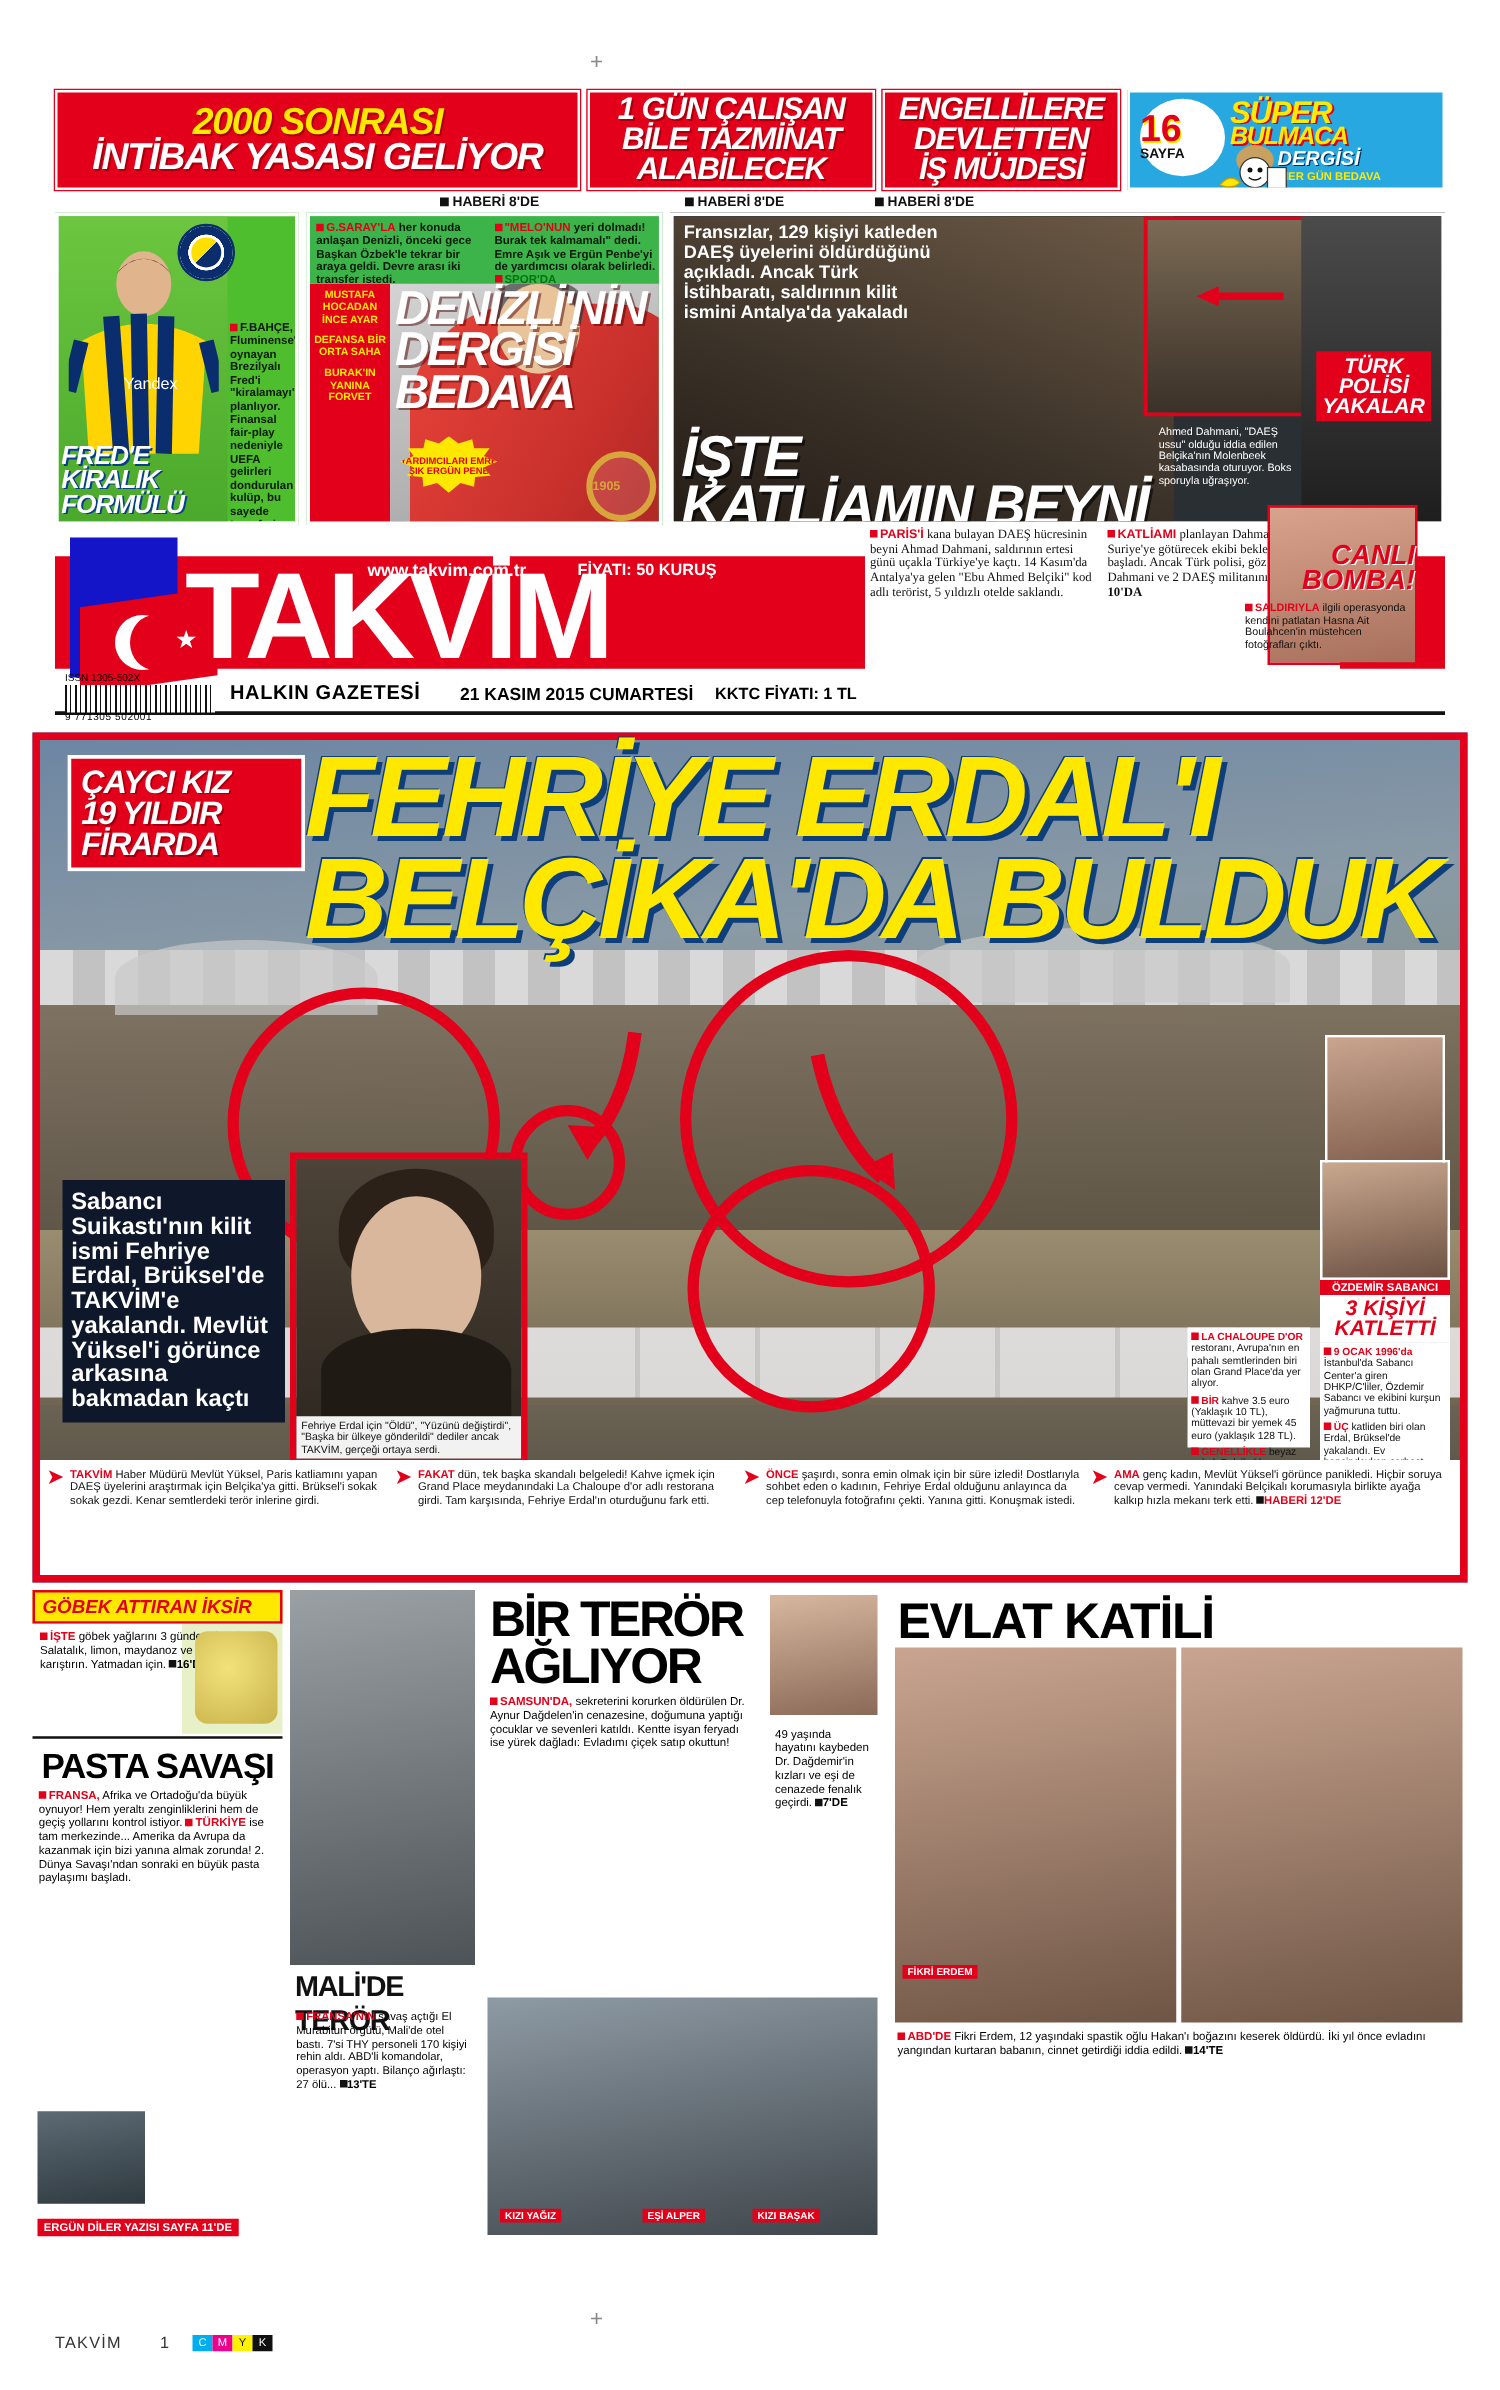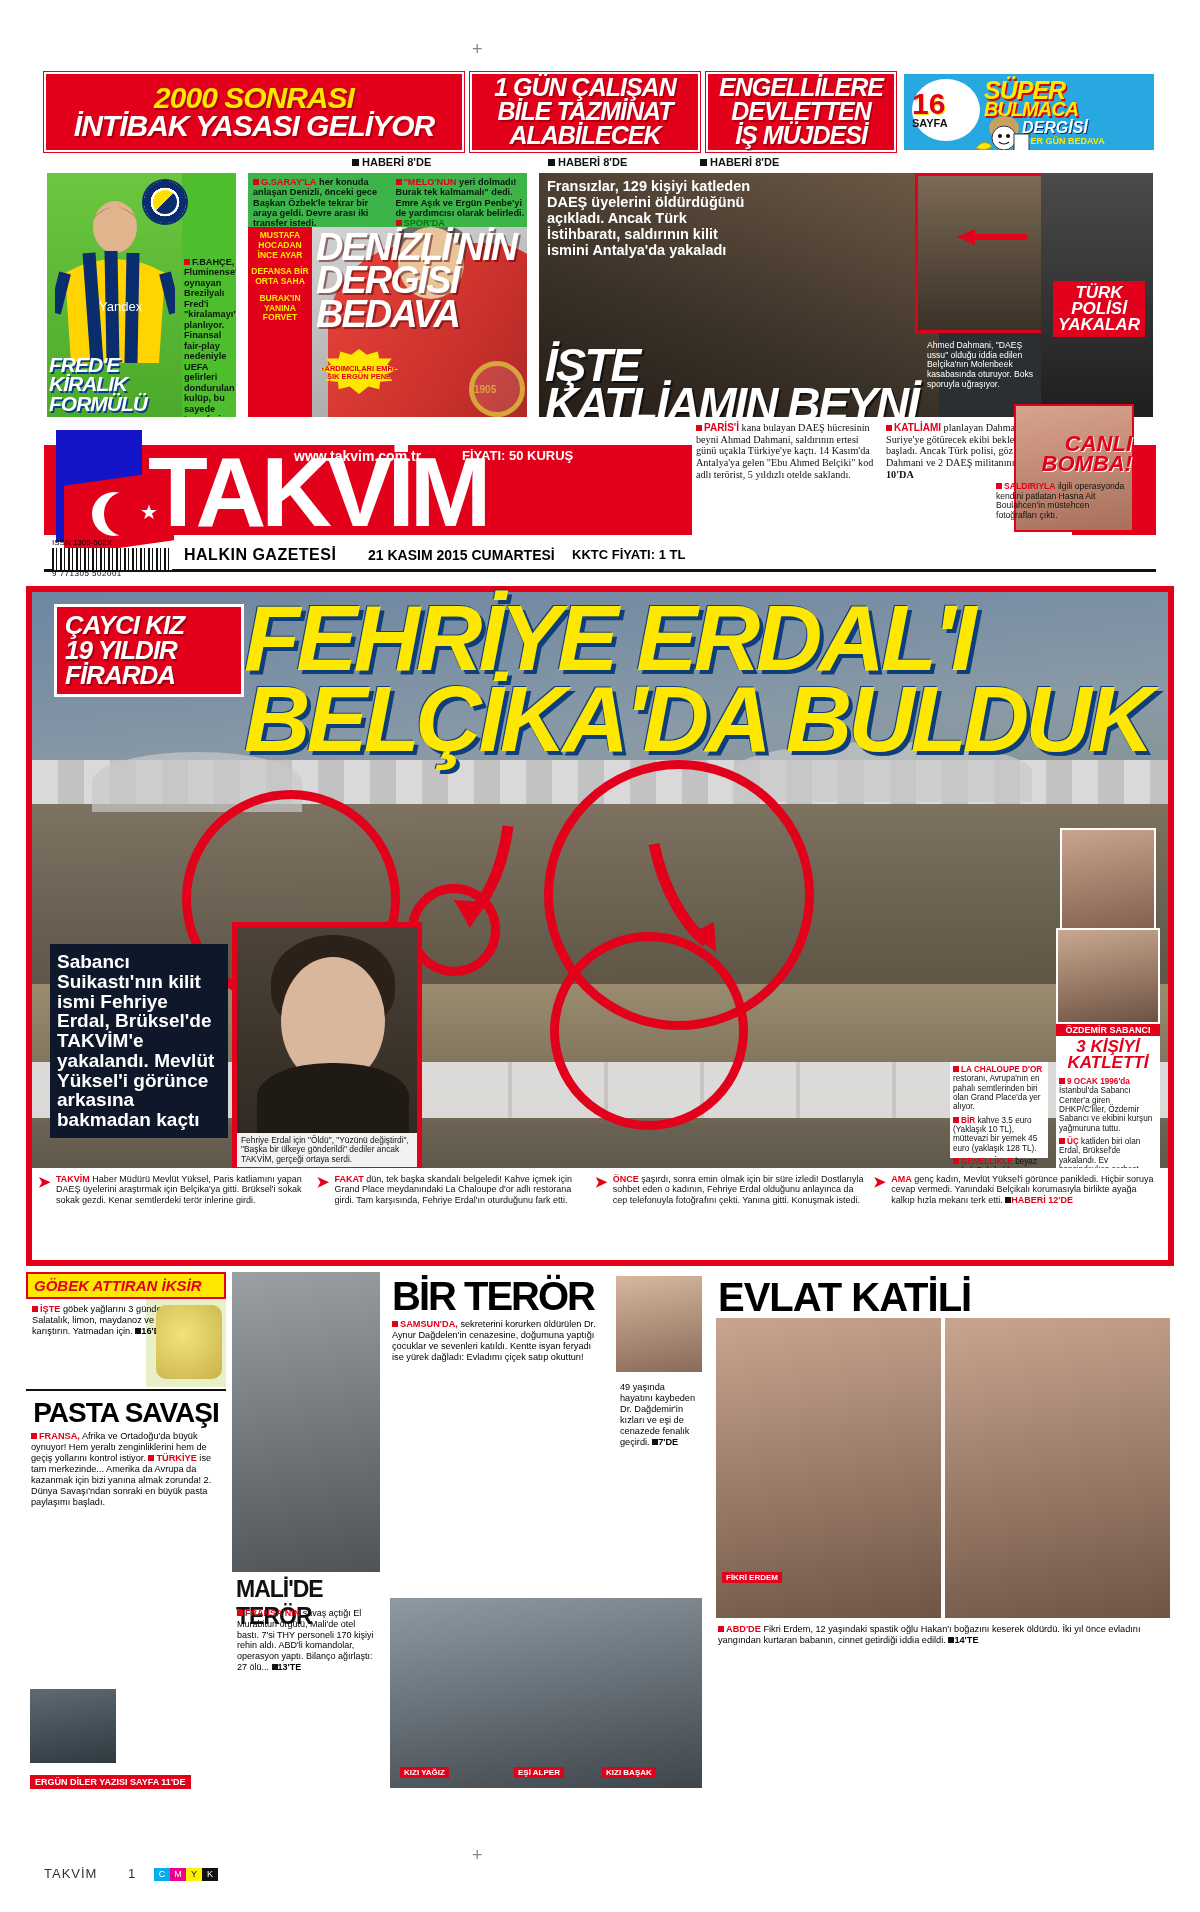--- a/index.html
+++ b/index.html
@@ -613,20 +613,21 @@
       <div class="mali-body">
         <span class="sq-red"></span><b class="redtxt">FRANSA'NIN</b>
         <span>savaş açtığı El Murabitun örgütü, Mali'de otel bastı. 7'si THY personeli 170 kişiyi rehin aldı. ABD'li komandolar, operasyon yaptı. Bilanço ağırlaştı: 27 ölü...</span>
         <span class="sq" style="display:inline-block;width:6px;height:6px;background:#111"></span><b>13'TE</b>
       </div>
     </div>
 
     <div class="bsec" id="b3">
       <div class="sehir-title">
         <div>BİR TERÖR</div>
+        <div>AĞLIYOR</div>
       </div>
       <div class="sehir-por"></div>
       <div class="sehir-body" style="width:218px;">
         <span class="sq-red"></span><b class="redtxt">SAMSUN'DA,</b>
         <span>sekreterini korurken öldürülen Dr. Aynur Dağdelen'in cenazesine, doğumuna yaptığı çocuklar ve sevenleri katıldı. Kentte isyan feryadı ise yürek dağladı: Evladımı çiçek satıp okuttun!</span>
       </div>
       <div class="sehir-body" style="position:absolute; right:4px; top:108px; width:88px;">
         <span>49 yaşında hayatını kaybeden Dr. Dağdemir'in kızları ve eşi de cenazede fenalık geçirdi.</span>
         <span class="sq" style="display:inline-block;width:6px;height:6px;background:#111"></span><b>7'DE</b>
       </div>

